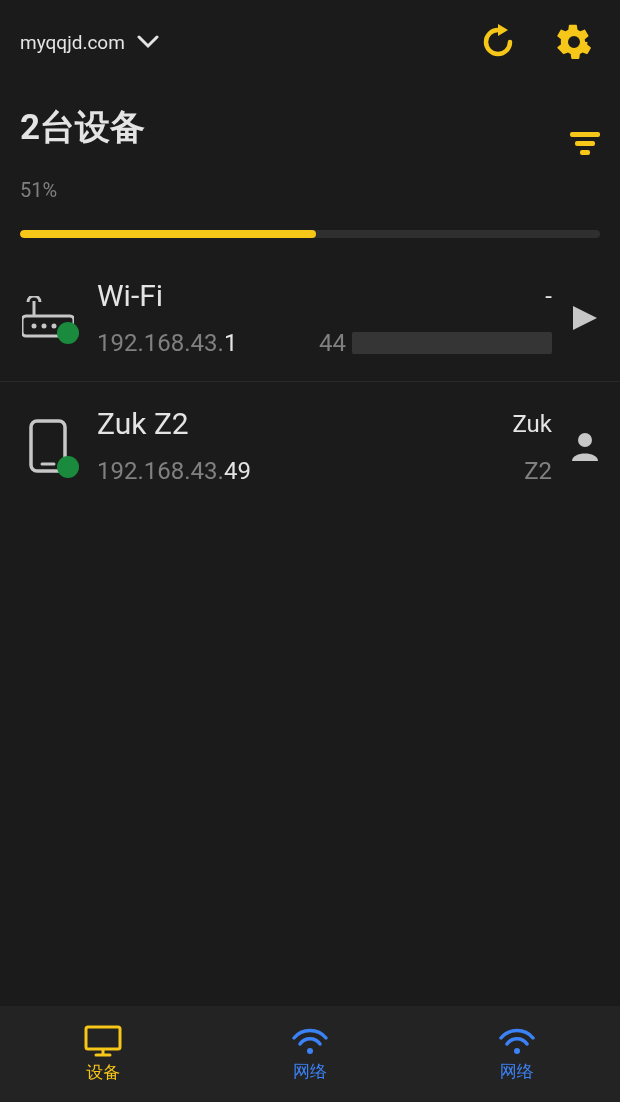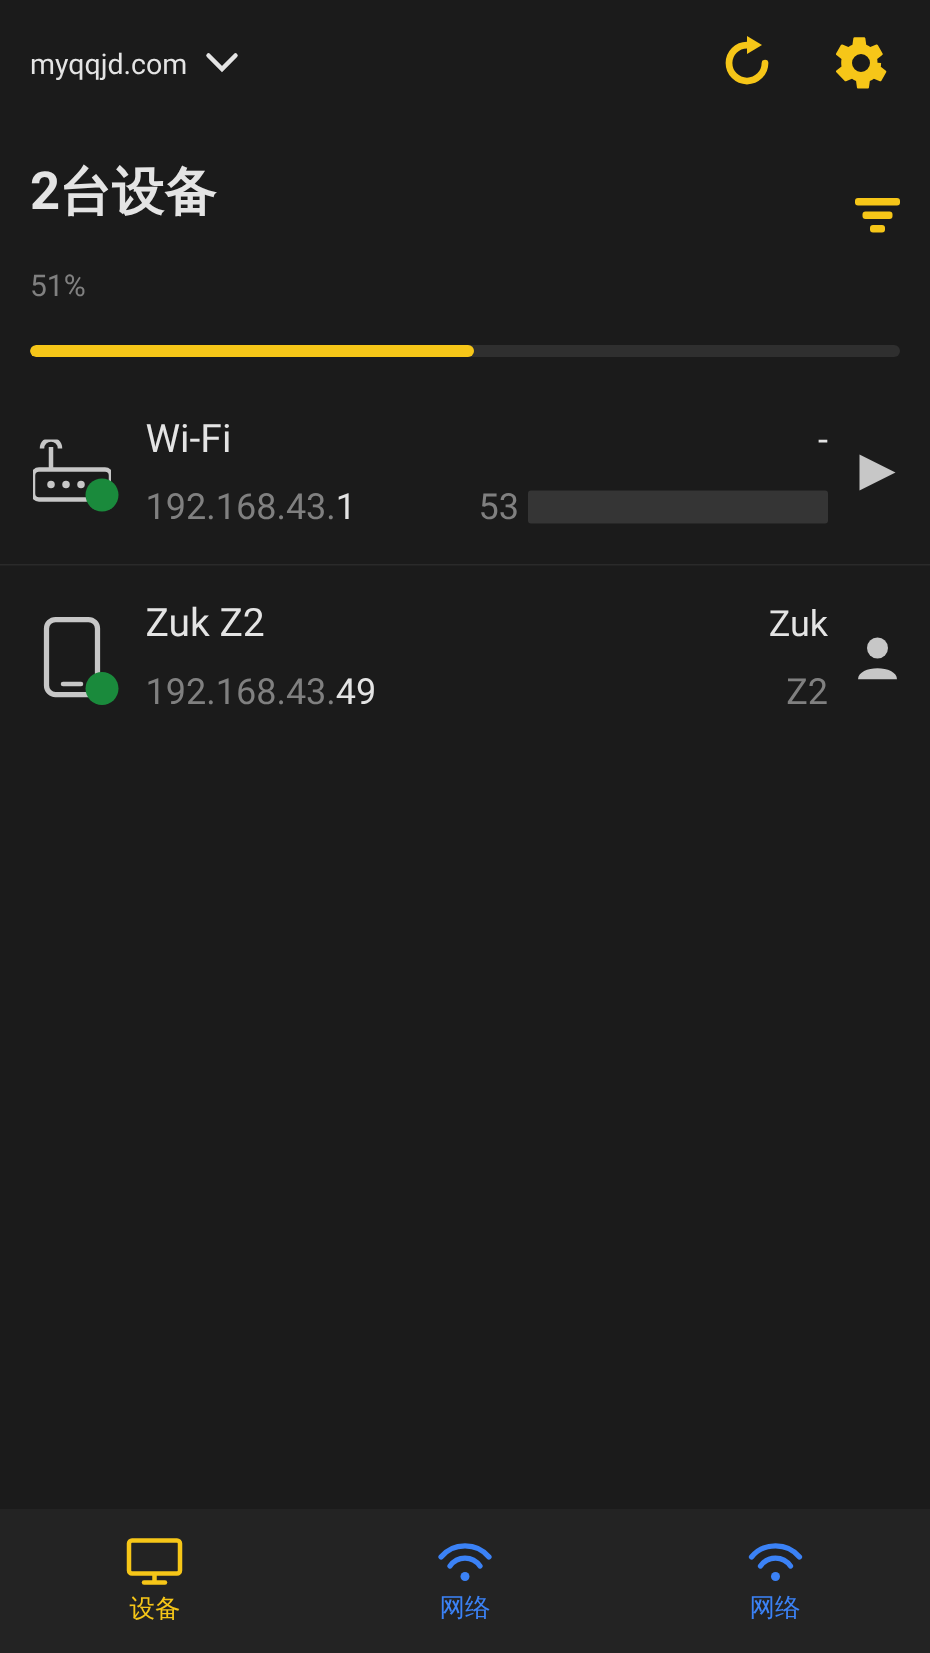--- a/index.html
+++ b/index.html
@@ -14,21 +14,21 @@
     .filter-btn { color: #f6c618; margin-top: 28px; cursor: pointer; }
     .percent { color: #808080; font-size: 20px; margin-top: 18px; }
     .progress-track { height: 8px; background: #2f2f2f; border-radius: 4px; margin-top: 28px; position: relative; overflow: hidden; }
     .progress-fill { height: 100%; background: #f6c618; border-radius: 4px; }
     .device-list { margin-top: 16px; }
     .device-item { display: flex; align-items: center; padding: 24px 20px 24px 20px; border-bottom: 1px solid #2a2a2a; cursor: pointer; }
     .device-icon-wrap { width: 55px; min-width: 55px; position: relative; display: flex; align-items: center; justify-content: center; }
     .status-dot { position: absolute; width: 22px; height: 22px; background: #1a8a3c; border-radius: 50%; bottom: -4px; right: -4px; }
     .device-info { flex: 1; margin-left: 22px; display: flex; flex-direction: column; gap: 16px; }
     .device-top-row { display: flex; justify-content: space-between; align-items: center; }
-    .device-name { font-size: 26px; color: #e4e4e4; }
+    .device-name { font-size: 30px; color: #e4e4e4; }
     .device-vendor { font-size: 24px; color: #e4e4e4; text-align: right; }
     .device-bottom-row { display: flex; justify-content: space-between; align-items: center; }
     .device-ip { font-size: 24px; color: #808080; }
     .device-ip .bold-suffix { color: #e4e4e4; }
     .device-mac { font-size: 24px; color: #808080; display: flex; align-items: center; gap: 6px; }
     .mac-censored { width: 200px; height: 22px; background: #353535; border-radius: 2px; }
     .device-model { font-size: 24px; color: #808080; text-align: right; }
     .device-action { margin-left: 18px; color: #c7c7c7; display: flex; align-items: center; }
     .bottom-nav { position: absolute; bottom: 0; left: 0; right: 0; height: 96px; background: #232323; display: flex; }
     .nav-item { flex: 1; display: flex; flex-direction: column; align-items: center; justify-content: center; gap: 4px; cursor: pointer; color: #3b82f6; }
@@ -96,21 +96,21 @@
     <div class="device-info">
       <div class="device-top-row">
         <span class="device-name">Wi-Fi</span>
         <span class="device-vendor">-</span>
       </div>
       <div class="device-bottom-row">
         <span class="device-ip">
           <span>192.168.43.</span><span class="bold-suffix">1</span>
         </span>
         <span class="device-mac">
-          <span>53</span>
+          <span>44</span>
           <span class="mac-censored"></span>
         </span>
       </div>
     </div>
     <div class="device-action">
       <svg width="30" height="30" viewBox="0 0 30 30">
         <path d="M3 3 L27 15 L3 27 Z" fill="#c7c7c7"></path>
       </svg>
     </div>
   </div>

